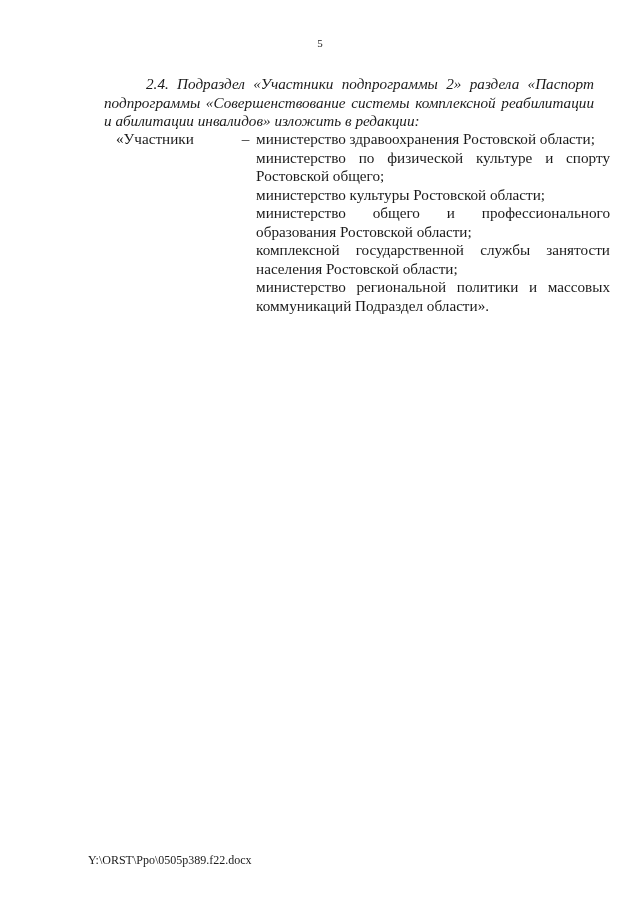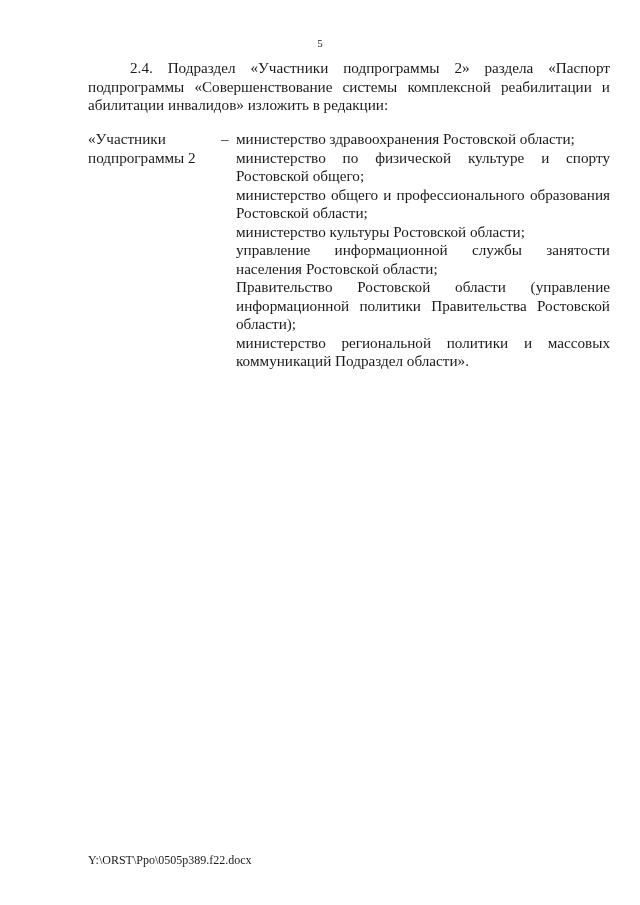--- a/index.html
+++ b/index.html
@@ -2,48 +2,46 @@
 <html><head>
 <meta charset="utf-8">
 <style>
   html, body { margin: 0; padding: 0; background: #ffffff; }
   body { width: 640px; height: 905px; position: relative; overflow: hidden;
          font-family: "Liberation Serif", "DejaVu Serif", serif; color: #1a1a1a; }
   .page-number { position: absolute; top: 37px; left: 0; width: 640px; text-align: center;
                  font-size: 11px; }
   .intro { position: absolute; top: 59px; left: 88px; width: 522px; font-size: 15.2px;
            line-height: 18.5px; text-align: justify; }
-  .intro p { margin: 0; text-indent: 42px; text-align: justify; }
+  .intro p { margin: 16px; text-indent: 42px; text-align: justify; font-style: italic; }
   .table { position: absolute; top: 130px; left: 88px; width: 522px; display: flex;
            font-size: 15.2px; line-height: 18.5px; }
-  .label-col { width: 133px; }
+  .label-col { width: 133px; margin-left: 28px; }
   .dash-col { width: 15px; }
   .items-col { width: 374px; }
   .item { text-align: justify; text-align-last: left; }
   .footer { position: absolute; top: 853px; left: 88px; font-size: 12px; }
 </style>
 </head>
 <body>
 
 <div class="page-number">5</div>
 
 <div class="intro">
   <p>2.4. Подраздел «Участники подпрограммы 2» раздела «Паспорт подпрограммы «Совершенствование системы комплексной реабилитации и абилитации инвалидов» изложить в редакции:</p>
 </div>
 
 <div class="table">
   <div class="label-col">
     <div>«Участники</div>
-    <div>подпрограммы 2</div>
   </div>
   <div class="dash-col">–</div>
   <div class="items-col">
     <div class="item">министерство здравоохранения Ростовской области;</div>
     <div class="item">министерство по физической культуре и спорту Ростовской общего;</div>
+    <div class="item">министерство культуры Ростовской области;</div>
     <div class="item">министерство общего и профессионального образования Ростовской области;</div>
-    <div class="item">министерство культуры Ростовской области;</div>
-    <div class="item">управление информационной службы занятости населения Ростовской области;</div>
-    <div class="item">Правительство Ростовской области (управление информационной политики Правительства Ростовской области);</div>
+    <div class="item">комплексной государственной службы занятости населения Ростовской области;</div>
     <div class="item">министерство региональной политики и массовых коммуникаций Подраздел области».</div>
   </div>
 </div>
 
 <div class="footer">Y:\ORST\Ppo\0505p389.f22.docx</div>
 
 </body></html>

